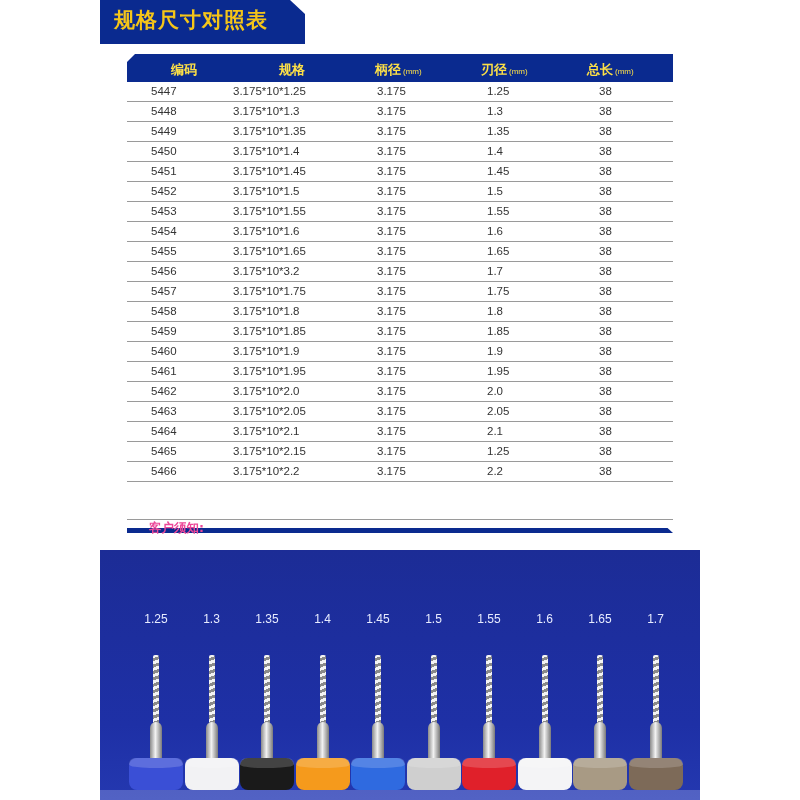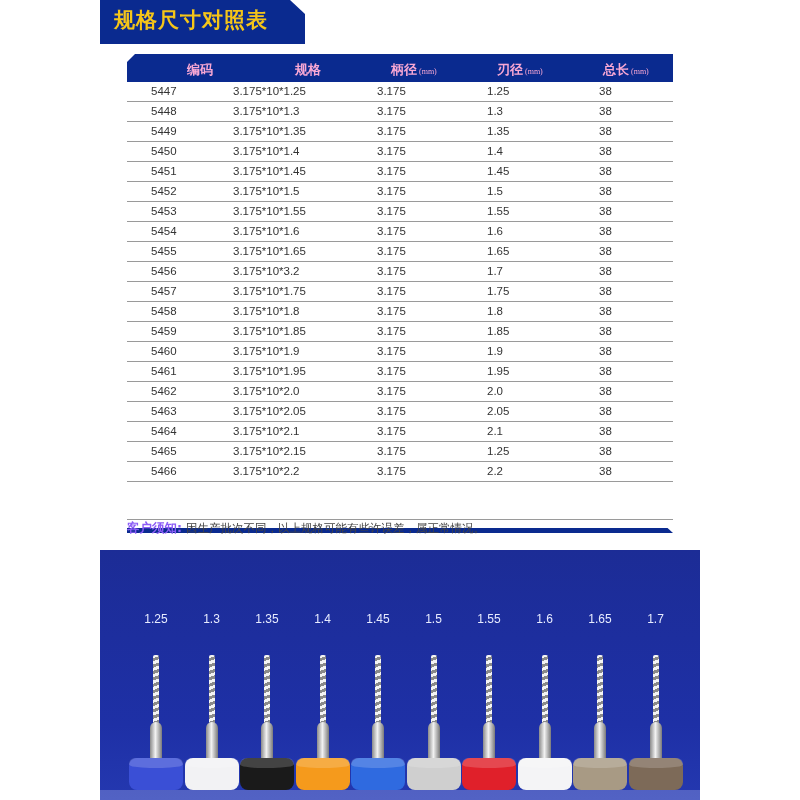--- a/index.html
+++ b/index.html
@@ -16,33 +16,33 @@
     font-family: "DejaVu Sans", sans-serif; font-weight: bold; font-size: 21px;
     color: #f5c518; letter-spacing: 1px;
   }
 
   .table-wrap { position: absolute; left: 127px; top: 54px; width: 546px; }
   .thead {
     height: 28px; background: #0a2a8f; display: flex; align-items: center;
     clip-path: polygon(8px 0, 100% 0, 100% 100%, 0 100%, 0 8px);
   }
   .th {
-    font-family: Liberation Serif, serif; font-weight: bold; font-size: 13px; color: #f9a8d4;
-    position: absolute; top: 7px; margin-left: 16px;
+    font-family: Liberation Sans, sans-serif; font-weight: bold; font-size: 13px; color: #fde047;
+    position: absolute; top: 7px;
   }
   .th .unit { font-size: 8px; font-weight: normal; margin-left: 2px; }
   .row { position: relative; height: 20px; border-bottom: 1.5px solid #9a9a9a; }
   .cell { position: absolute; top: 3px; font-size: 11.5px; color: #333; }
   .c0 { left: 24px; } .c1 { left: 106px; } .c2 { left: 250px; } .c3 { left: 360px; } .c4 { left: 472px; }
   .row.empty { height: 38px; }
   .blue-bar { height: 5px; background: #0a2a8f; margin-top: 8px;
     clip-path: polygon(0 0, 99% 0, 100% 100%, 0 100%); }
 
   .notice { position: absolute; left: 127px; top: 520px; font-size: 12px; display: flex; align-items: center; }
-  .notice-label { font-family: "DejaVu Sans", sans-serif; font-weight: bold; color: #8b5cf6; font-size: 12.5px; }
+  .notice-label { font-family: "DejaVu Sans", sans-serif; font-weight: bold; color: #ec4899; font-size: 12.5px; margin-left: 22px; }
   .notice-text { color: #444; font-size: 11.5px; margin-left: 4px; }
 
   .photo { position: absolute; left: 100px; top: 550px; width: 600px; height: 250px;
     background: linear-gradient(180deg, #1c2c96 0%, #1e30a6 70%, #2438b0 100%); overflow: hidden; }
   .drill { position: absolute; top: 0; width: 60px; height: 250px; }
   .drill-label { position: absolute; top: 62px; width: 60px; text-align: center; font-size: 12px; color: #e8ecff; }
   .bit { position: absolute; left: 27px; top: 105px; width: 6px; height: 70px;
     background: repeating-linear-gradient(160deg, #f4f4f4 0 3px, #8a8a8a 3px 6px); border-radius: 2px 2px 0 0; }
   .shank-neck { position: absolute; left: 24px; top: 172px; width: 12px; height: 40px;
     background: linear-gradient(90deg, #8a8a8a, #f2f2f2 45%, #7a7a7a); border-radius: 6px 6px 0 0; }
@@ -206,21 +206,20 @@
         <span class="cell c3">2.2</span>
         <span class="cell c4">38</span>
       </div>
     </div>
   <div class="row empty"></div>
   <div class="blue-bar"></div>
 </div>
 
 <div class="notice">
   <span class="notice-label">客户须知:</span>
-  <span class="notice-text">因生产批次不同，以上规格可能有些许误差，属正常情况。</span>
 </div>
 
 <div class="photo">
   <div id="drills">
       <div class="drill" style="left: 26px;">
         <div class="drill-label">1.25</div>
         <div class="bit"></div>
         <div class="shank-neck"></div>
         <div class="collar" style="background:#3a4fd6;"></div>
       </div>

